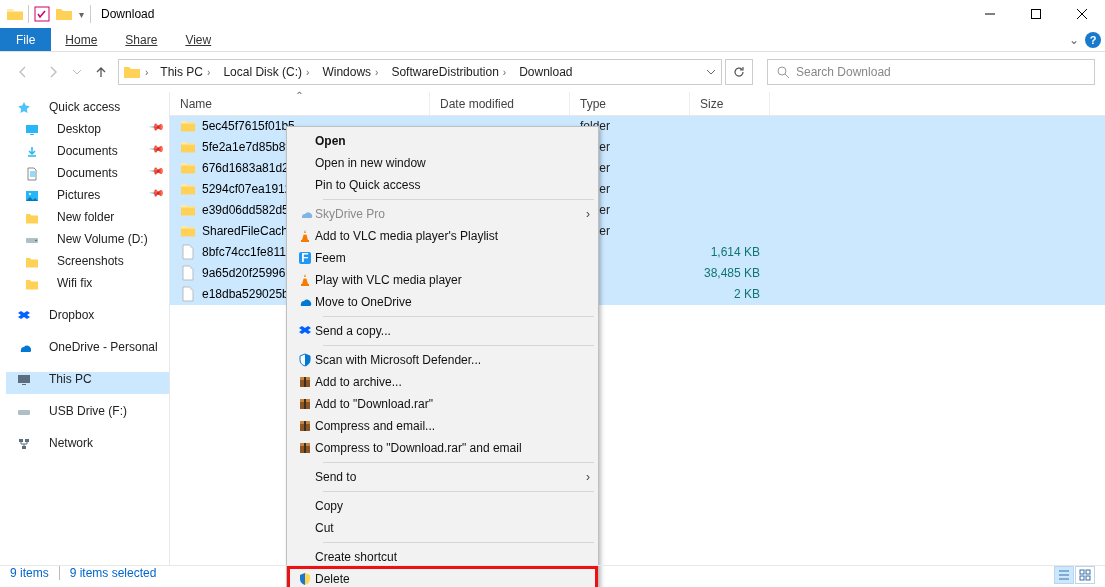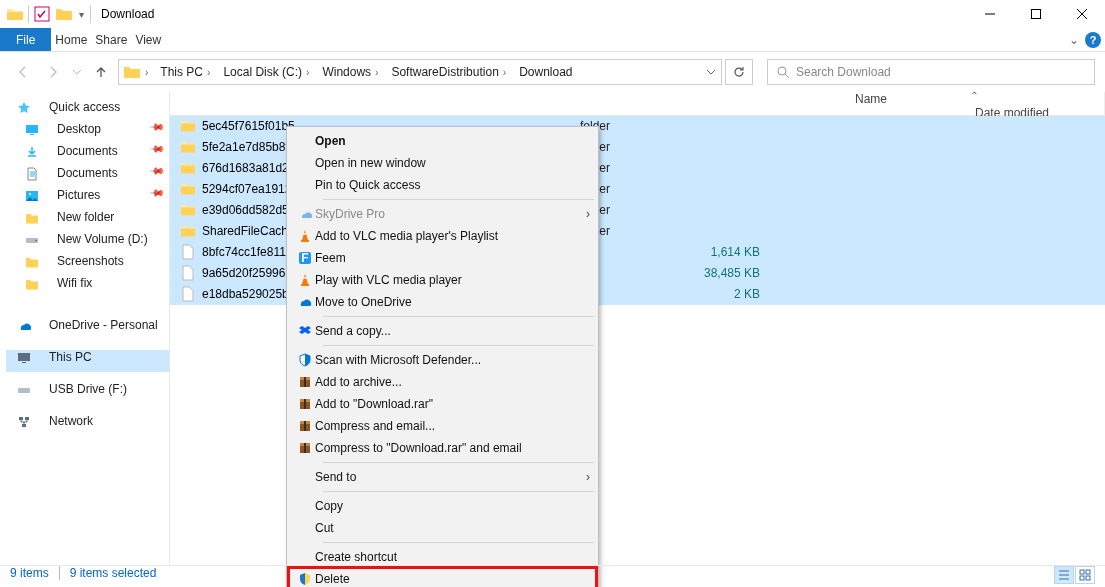--- a/index.html
+++ b/index.html
@@ -10,21 +10,21 @@
 .titlebar .qat { display: flex; align-items: center; padding-left: 6px; gap: 4px; }
 .titlebar .qat .foldericon { width: 18px; height: 18px; }
 .titlebar .title { padding-left: 10px; font-size: 12px; color: #000; }
 .titlebar .wincontrols { margin-left: auto; display: flex; }
 .titlebar .wincontrols > div { width: 46px; height: 28px; display: flex; align-items: center; justify-content: center; }
 .vline { width: 1px; height: 18px; background: #ccc; }
 
 
 .ribbon-tabs { height: 24px; display: flex; align-items: stretch; border-bottom: 1px solid #e0e0e0; }
 .file-tab { background: #1979ca; color: #fff; padding: 0 16px; display: flex; align-items: center; font-size: 12px; }
-.tab { padding: 0 4px; display: flex; align-items: center; color: #333; }
+.tab { padding: 0 14px; display: flex; align-items: center; color: #333; text-decoration: underline; }
 .ribbon-collapse { margin-left: auto; display: flex; align-items: center; padding-right: 4px; gap: 6px; }
 .help-circle { width: 16px; height: 16px; border-radius: 50%; background: #1979ca; color: #fff; display: flex; align-items: center; justify-content: center; font-size: 11px; font-weight: bold; }
 
 
 .navrow { height: 40px; display: flex; align-items: center; padding: 0 10px; gap: 4px; }
 .navarrow { width: 26px; height: 26px; display: flex; align-items: center; justify-content: center; color: #bcbcbc; }
 .navarrow.enabled { color: #555; }
 .addrbar { flex: 0 0 604px; height: 26px; border: 1px solid #ccc; display: flex; align-items: center; }
 .addrbar .seg { padding: 0 5px 0 8px; height: 100%; display: flex; align-items: center; gap: 4px; color: #222; }
 .addrbar .seg .chev { color: #666; font-size: 10px; }
@@ -37,21 +37,21 @@
 .body { display: flex; height: calc(587px - 28px - 24px - 40px - 22px); }
 .sidebar { width: 170px; padding: 8px 0 0 6px; border-right: 1px solid #e8e8e8; overflow: hidden; }
 .sidebar .item { height: 22px; display: flex; align-items: flex-start; gap: 17px; padding-left: 18px; color: #222; position: relative; }
 .sidebar .item.top { padding-left: 10px; }
 .sidebar .item.selected { background: #cce8ff; }
 .sidebar .pin { margin-left: auto; margin-right: 6px; color: #7a7a7a; font-size: 10px; transform: rotate(45deg); }
 .sidebar .spacer { height: 10px; }
 .sb-icon { width: 16px; height: 16px; display: inline-flex; align-items: center; justify-content: center; }
 
 .main { flex: 1; display: flex; flex-direction: column; }
-.colheaders { height: 24px; display: flex; align-items: flex-end; border-bottom: 1px solid #e8e8e8; color: #444; flex-direction: column; }
+.colheaders { height: 24px; display: flex; align-items: flex-start; border-bottom: 1px solid #e8e8e8; color: #444; }
 .colheaders > div { padding-left: 10px; height: 100%; display: flex; align-items: center; border-right: 1px solid #eee; }
 .ch-name { width: 260px; position: relative; }
 .ch-date { width: 140px; }
 .ch-type { width: 120px; }
 .ch-size { width: 80px; justify-content: flex-start; border-right: none; }
 .sort-caret { position: absolute; top: -2px; left: 50%; transform: translateX(-50%); font-size: 10px; color: #666; }
 
 .filelist { flex: 1; overflow: hidden; }
 .filerow { height: 21px; display: flex; align-items: center; background: #cce8ff; border-bottom: 1px solid #cce8ff; }
 .filerow .cell-name { width: 260px; display: flex; align-items: center; gap: 6px; padding-left: 10px; white-space: nowrap; overflow: hidden; }
@@ -287,20 +287,28 @@
       </div>
     <div class="item">
         <span class="sb-icon">
           <svg width="14" height="14" viewBox="0 0 14 14">
             <path fill="#ffd257" d="M1 3h4l1.5 1.5H13v8H1z"></path>
           </svg>
         </span>
         <span>Wifi fix</span>
       </div>
     <div class="spacer"></div>
+    <div class="item top">
+        <span class="sb-icon">
+          <svg width="14" height="14" viewBox="0 0 14 14">
+            <path fill="#0061ff" d="M4 2L1 4l3 2-3 2 3 2 3-2 3 2 3-2-3-2 3-2-3-2-3 2z"></path>
+          </svg>
+        </span>
+        <span>Dropbox</span>
+      </div>
     <div class="spacer"></div>
     <div class="item top">
         <span class="sb-icon">
           <svg width="14" height="14" viewBox="0 0 14 14">
             <path fill="#0078d4" d="M4 9a3 3 0 013-3 4 4 0 017 2 2 2 0 01-2 3H4a2 2 0 010-2z"></path>
           </svg>
         </span>
         <span>OneDrive - Personal</span>
       </div>
     <div class="spacer"></div>

